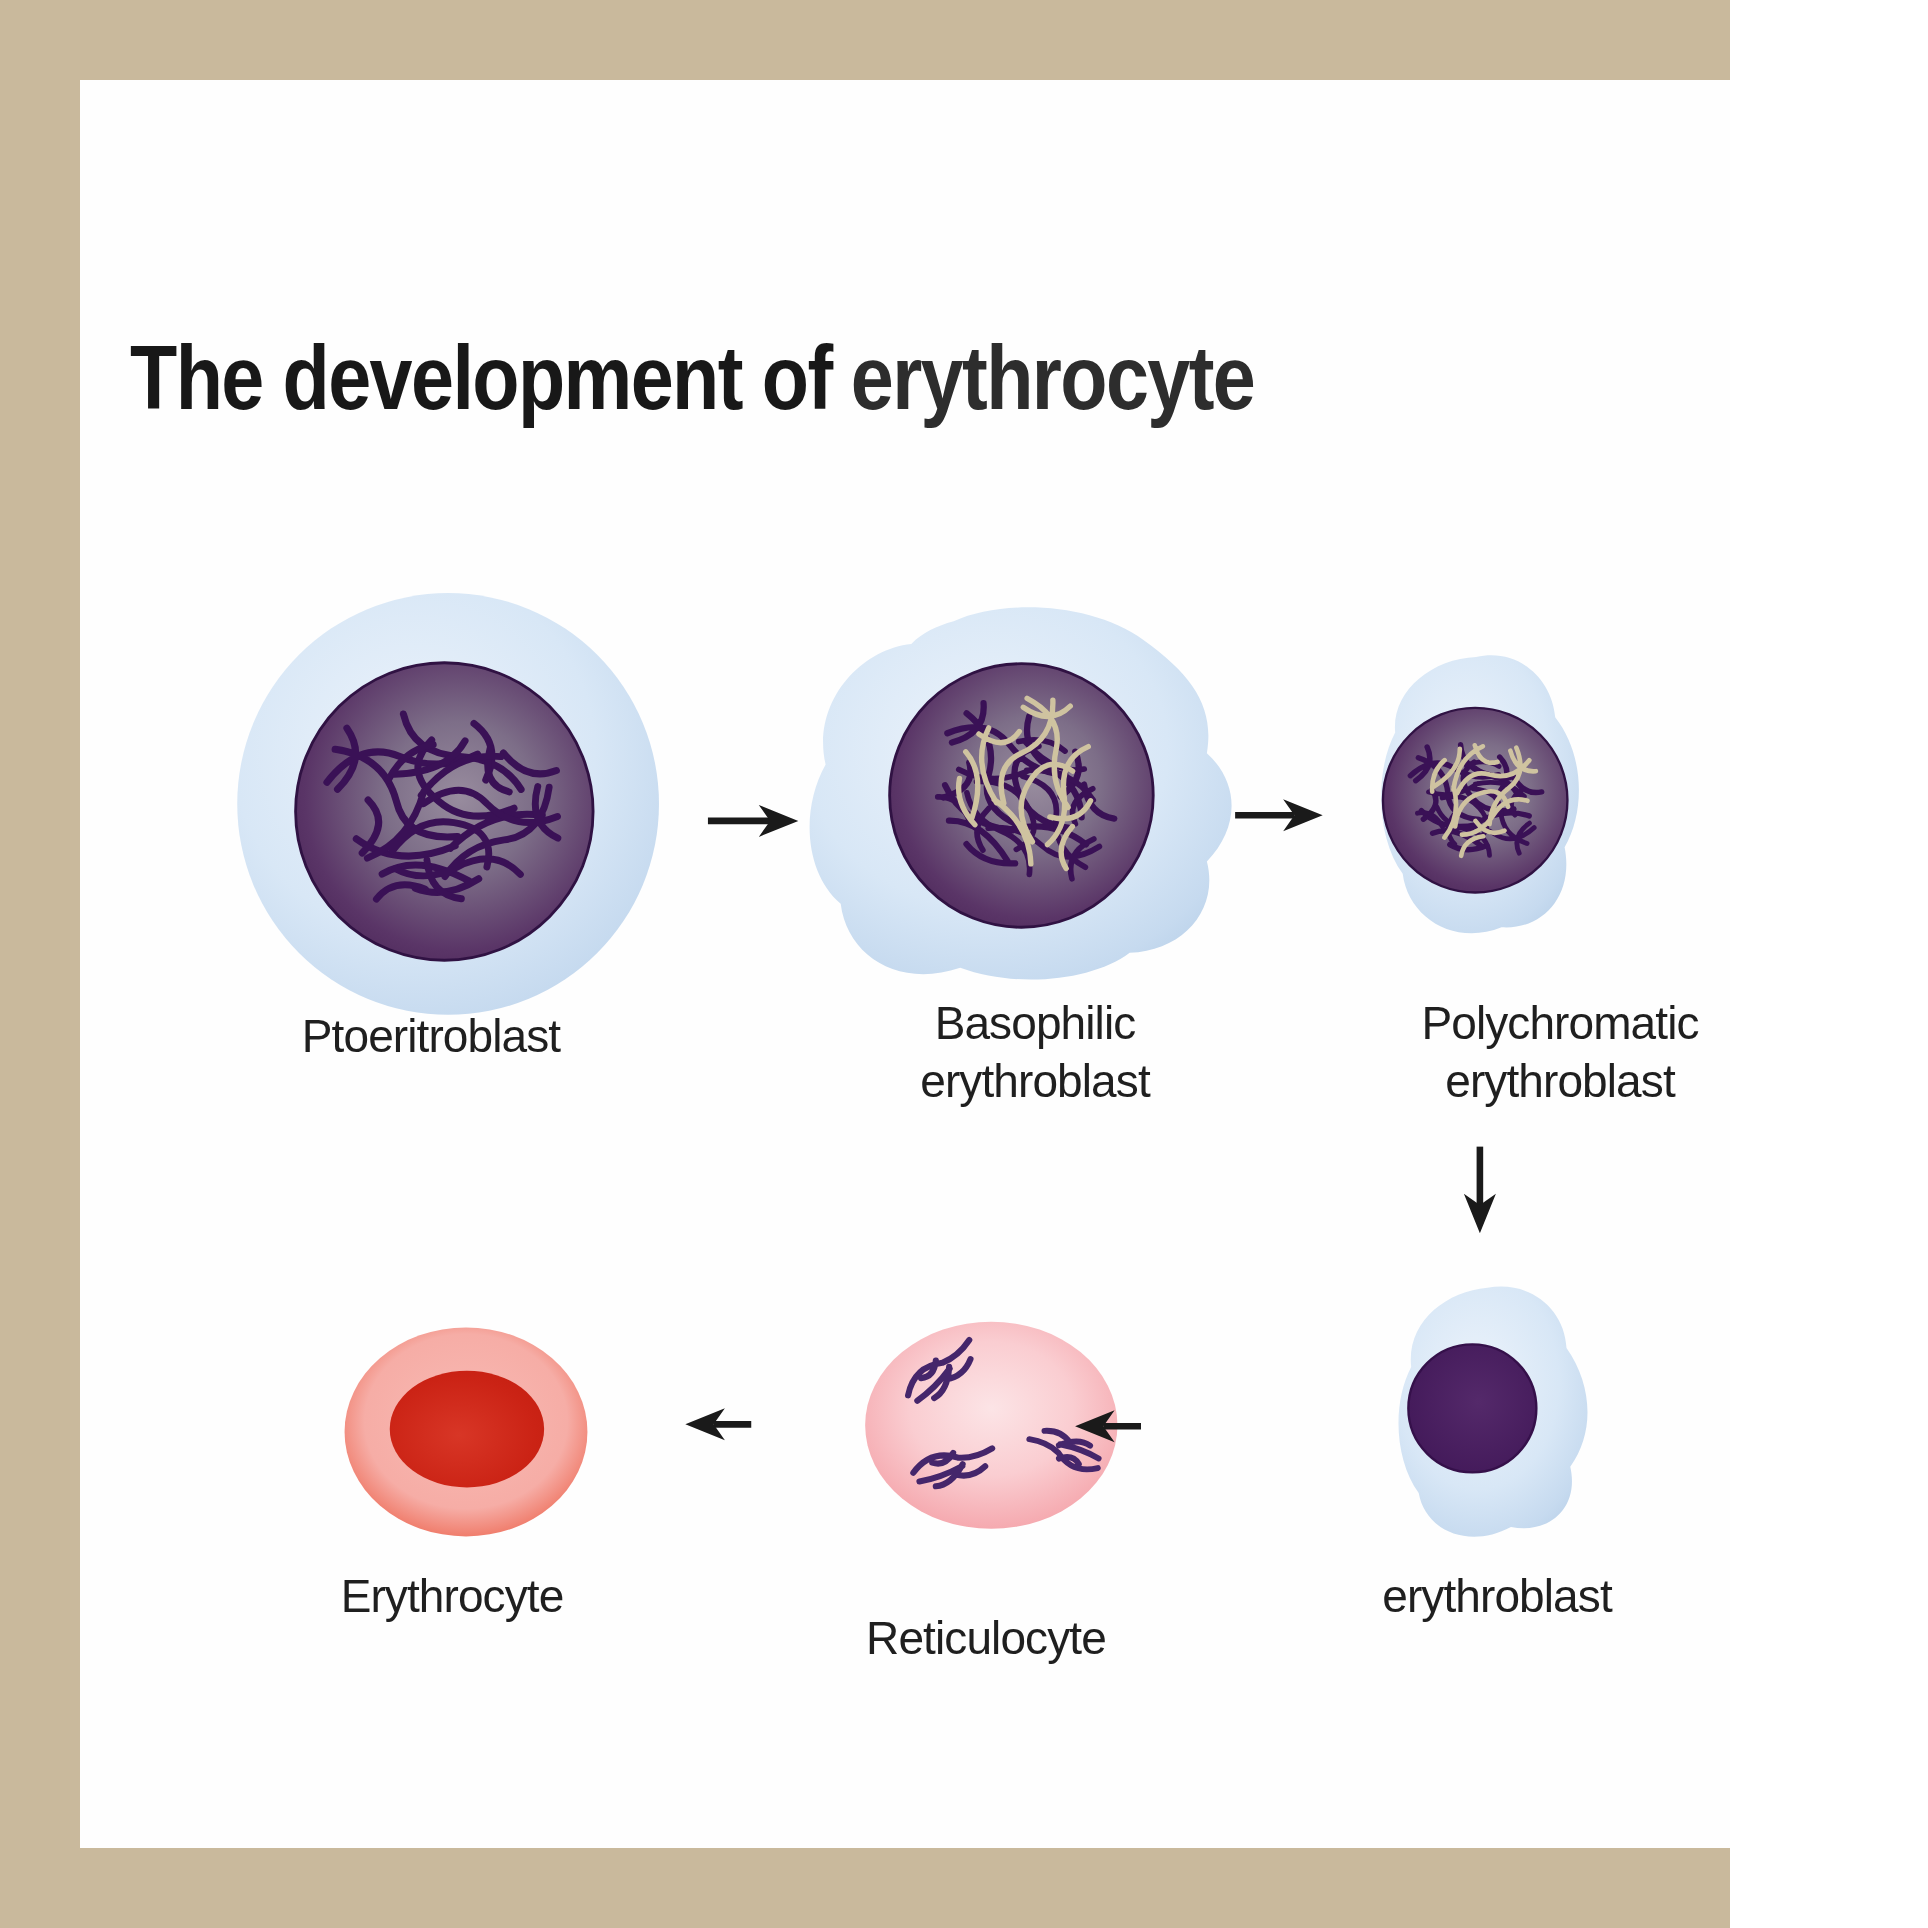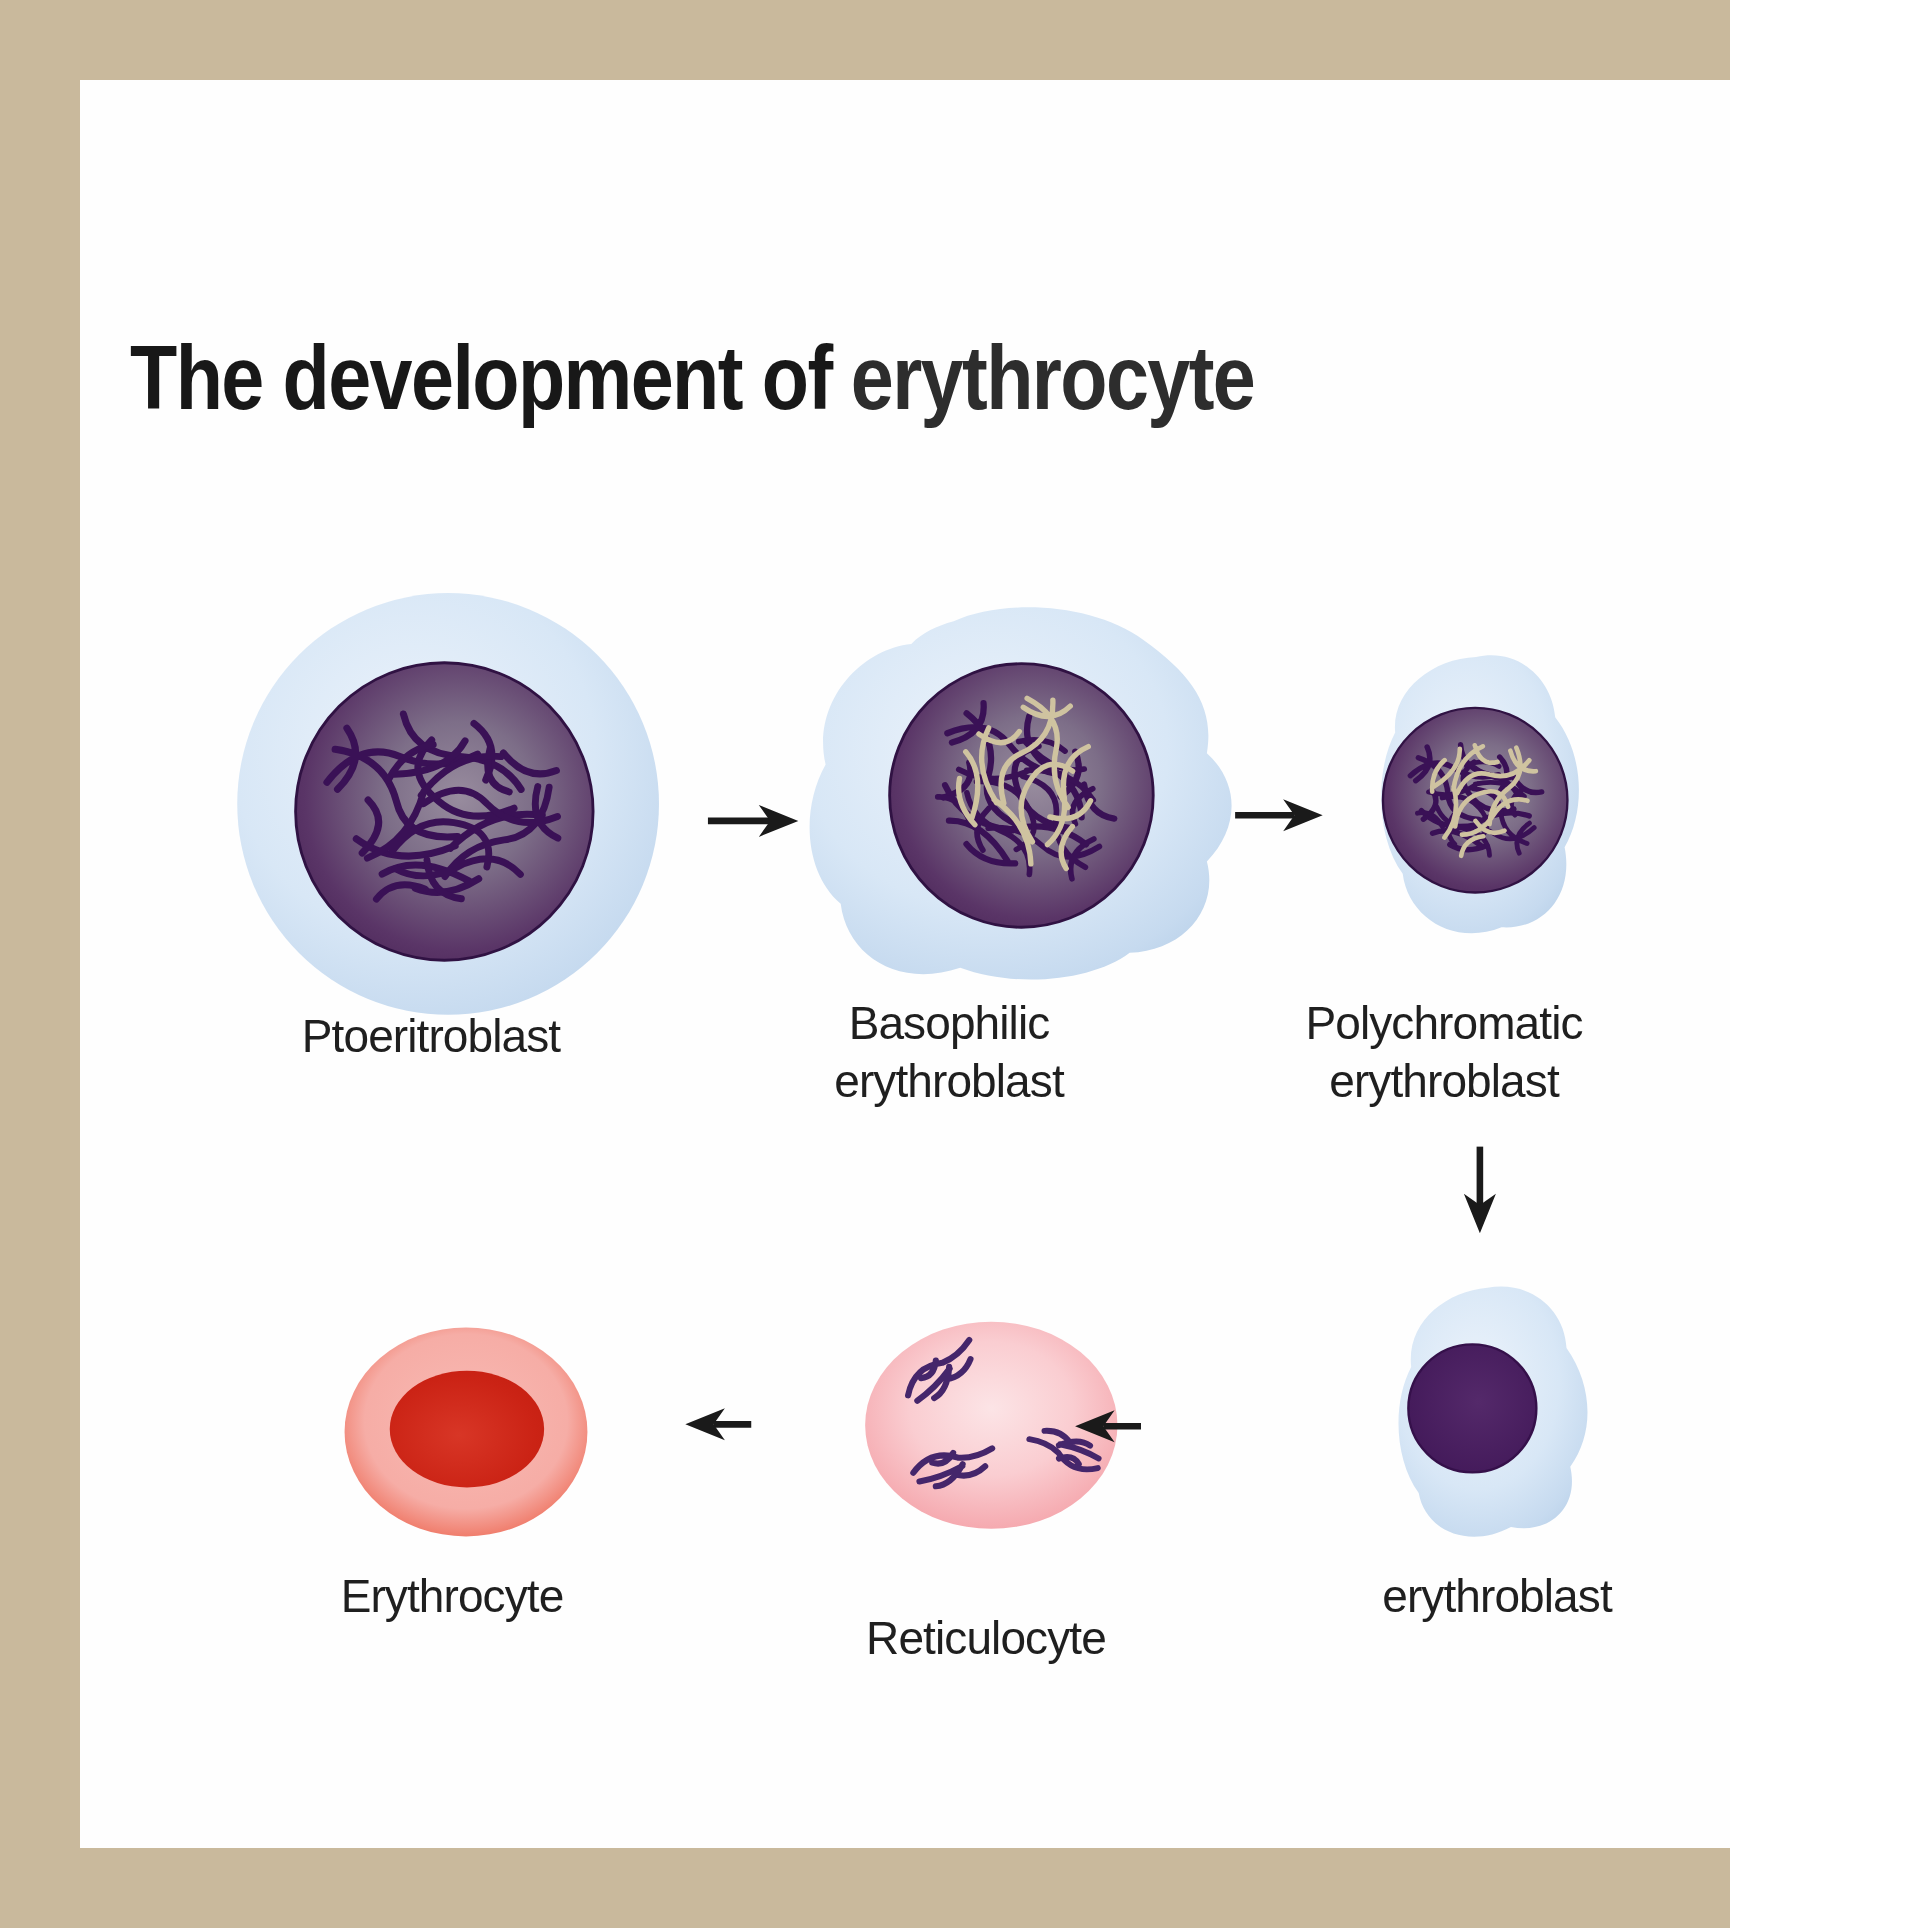--- a/index.html
+++ b/index.html
@@ -194,25 +194,25 @@
     <g stroke="#1a1a1a" fill="#1a1a1a">
       <line x1="758" y1="1513" x2="798" y2="1513" stroke-width="7"></line>
       <polygon points="728,1513 770,1496 758,1513 770,1530" stroke="none"></polygon>
     </g>
   </svg>
 
   <div class="cell-label" style="left:431px;top:1007px">
     <span>Ptoeritroblast</span>
     <span></span>
   </div>
-  <div class="cell-label" style="left:949px;top:994px">
+  <div class="cell-label" style="left:1035px;top:994px">
     <span>Basophilic</span>
     <span>erythroblast</span>
   </div>
-  <div class="cell-label" style="left:1444px;top:994px">
+  <div class="cell-label" style="left:1560px;top:994px">
     <span>Polychromatic</span>
     <span>erythroblast</span>
   </div>
   <div class="cell-label" style="left:1497px;top:1567px">
     <span>erythroblast</span>
   </div>
   <div class="cell-label" style="left:986px;top:1609px">
     <span>Reticulocyte</span>
     <span></span>
   </div>

